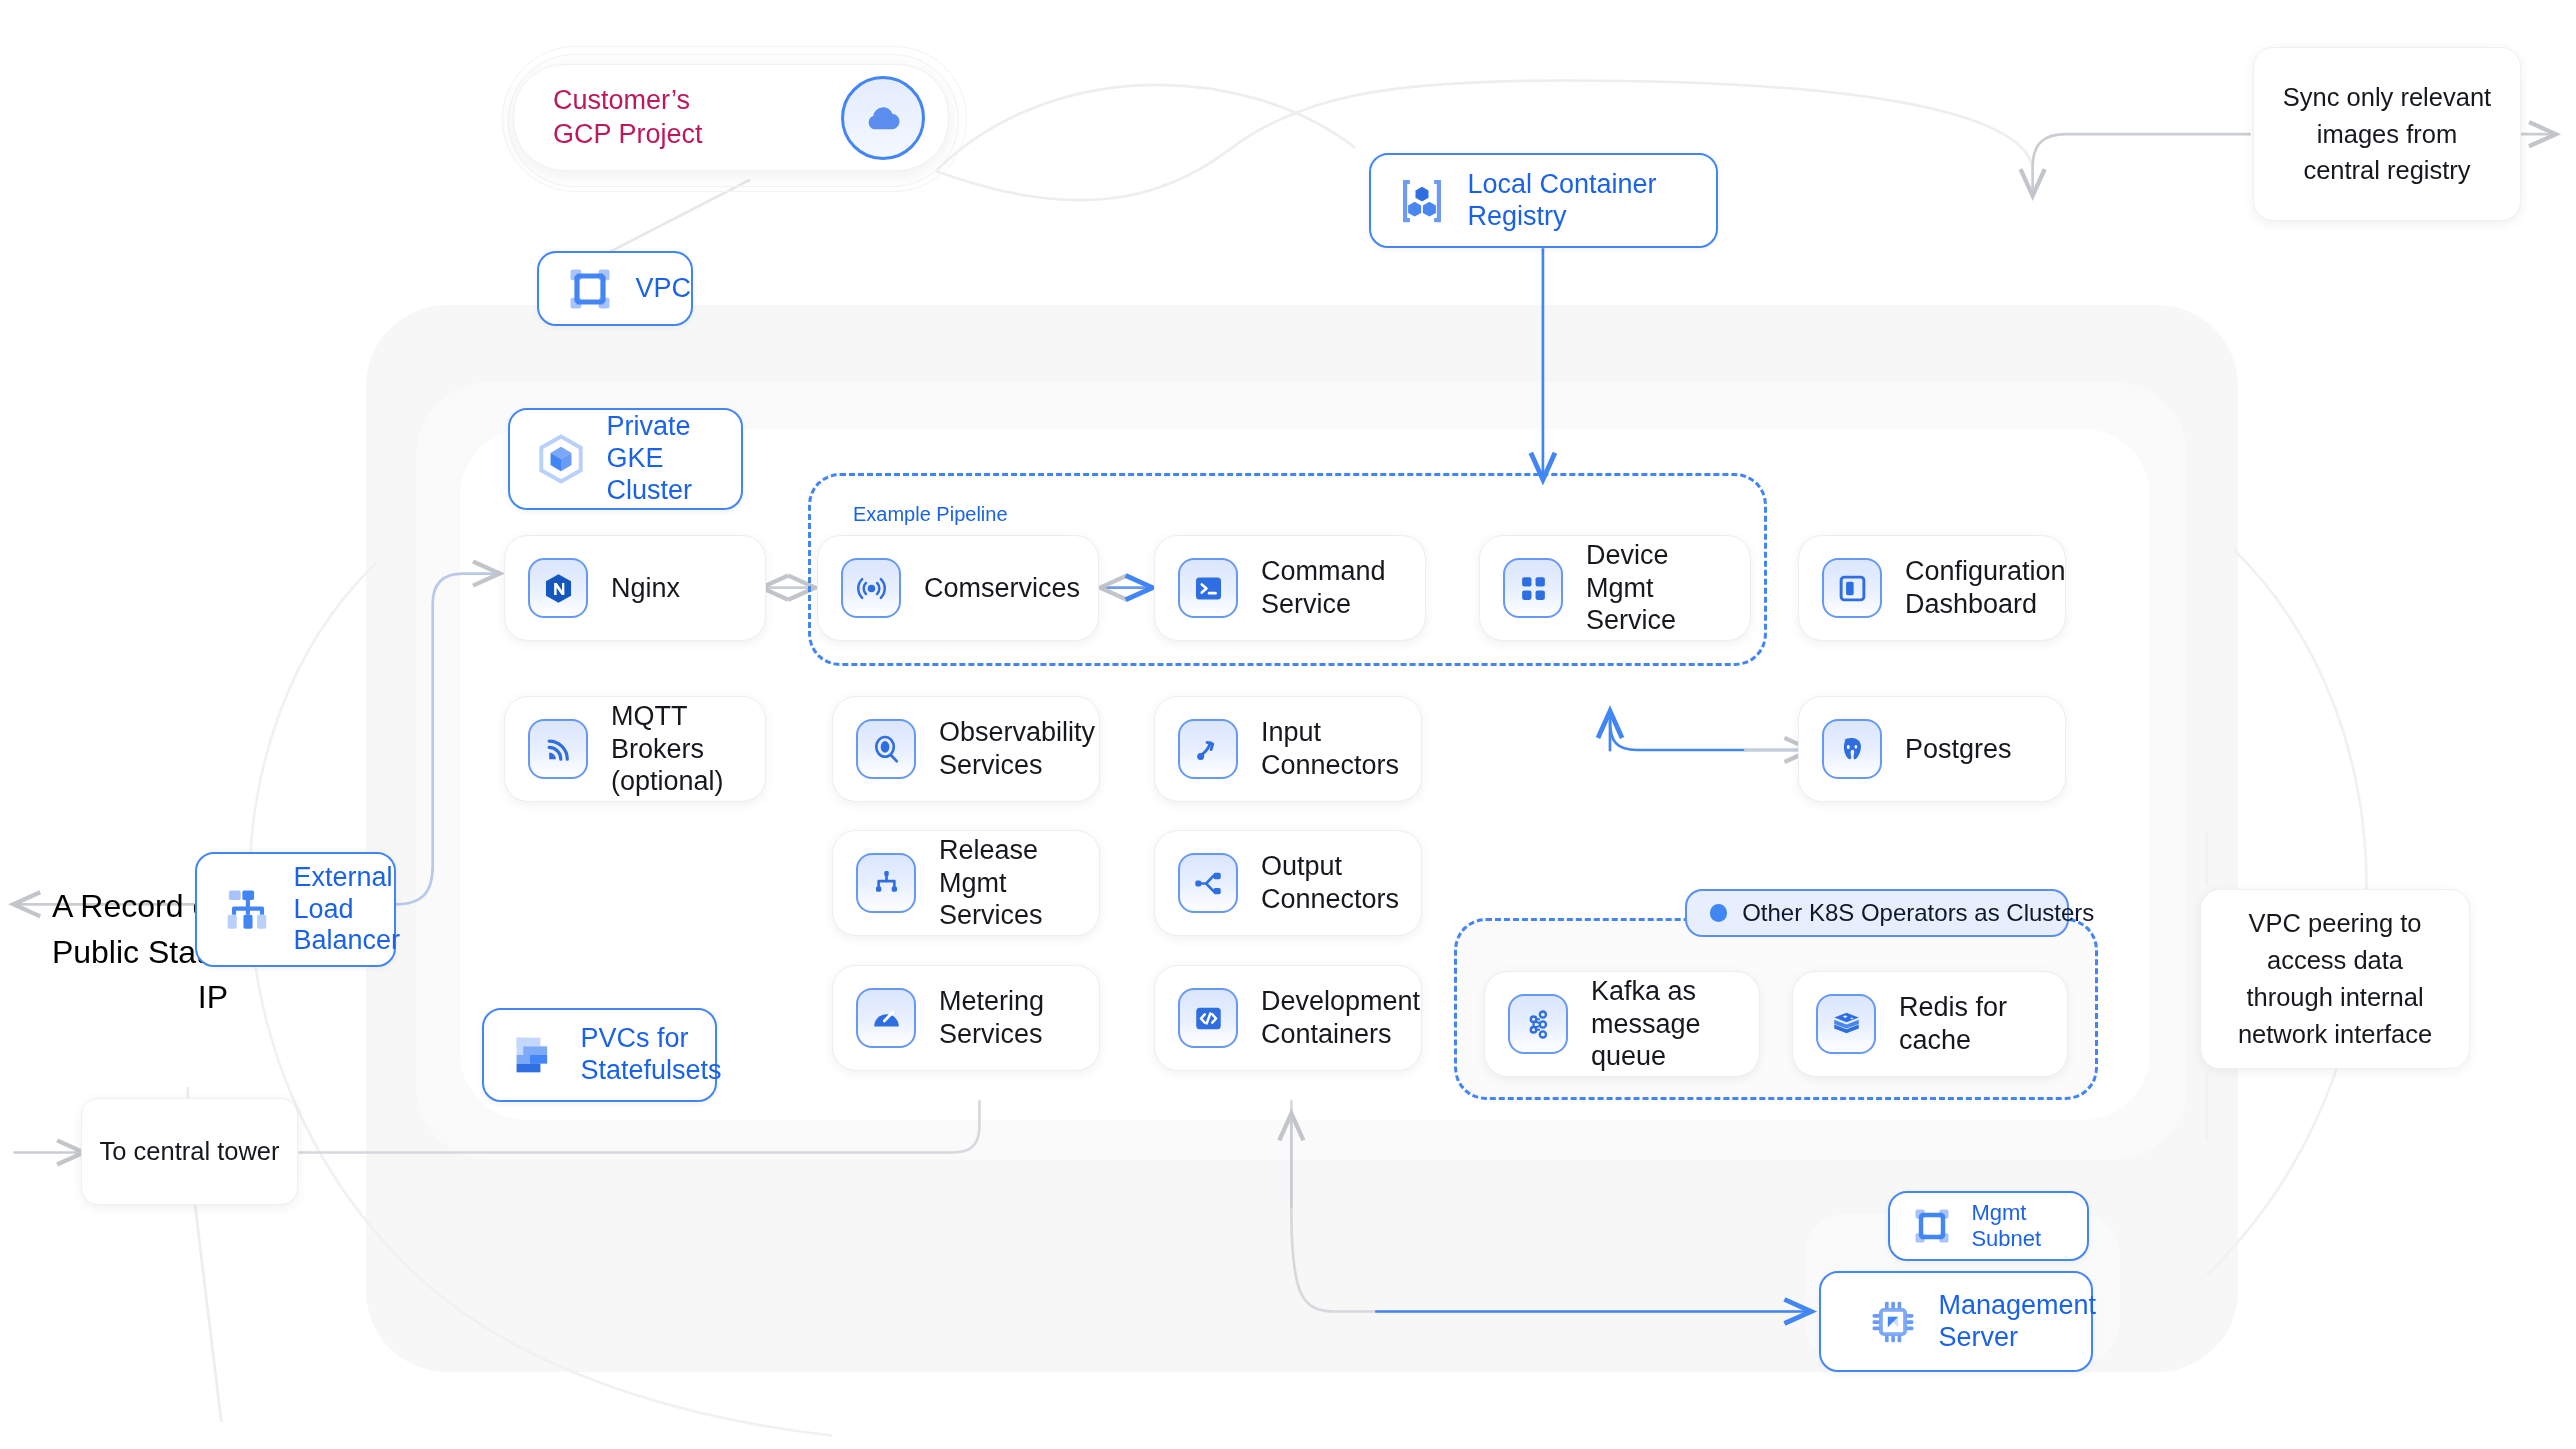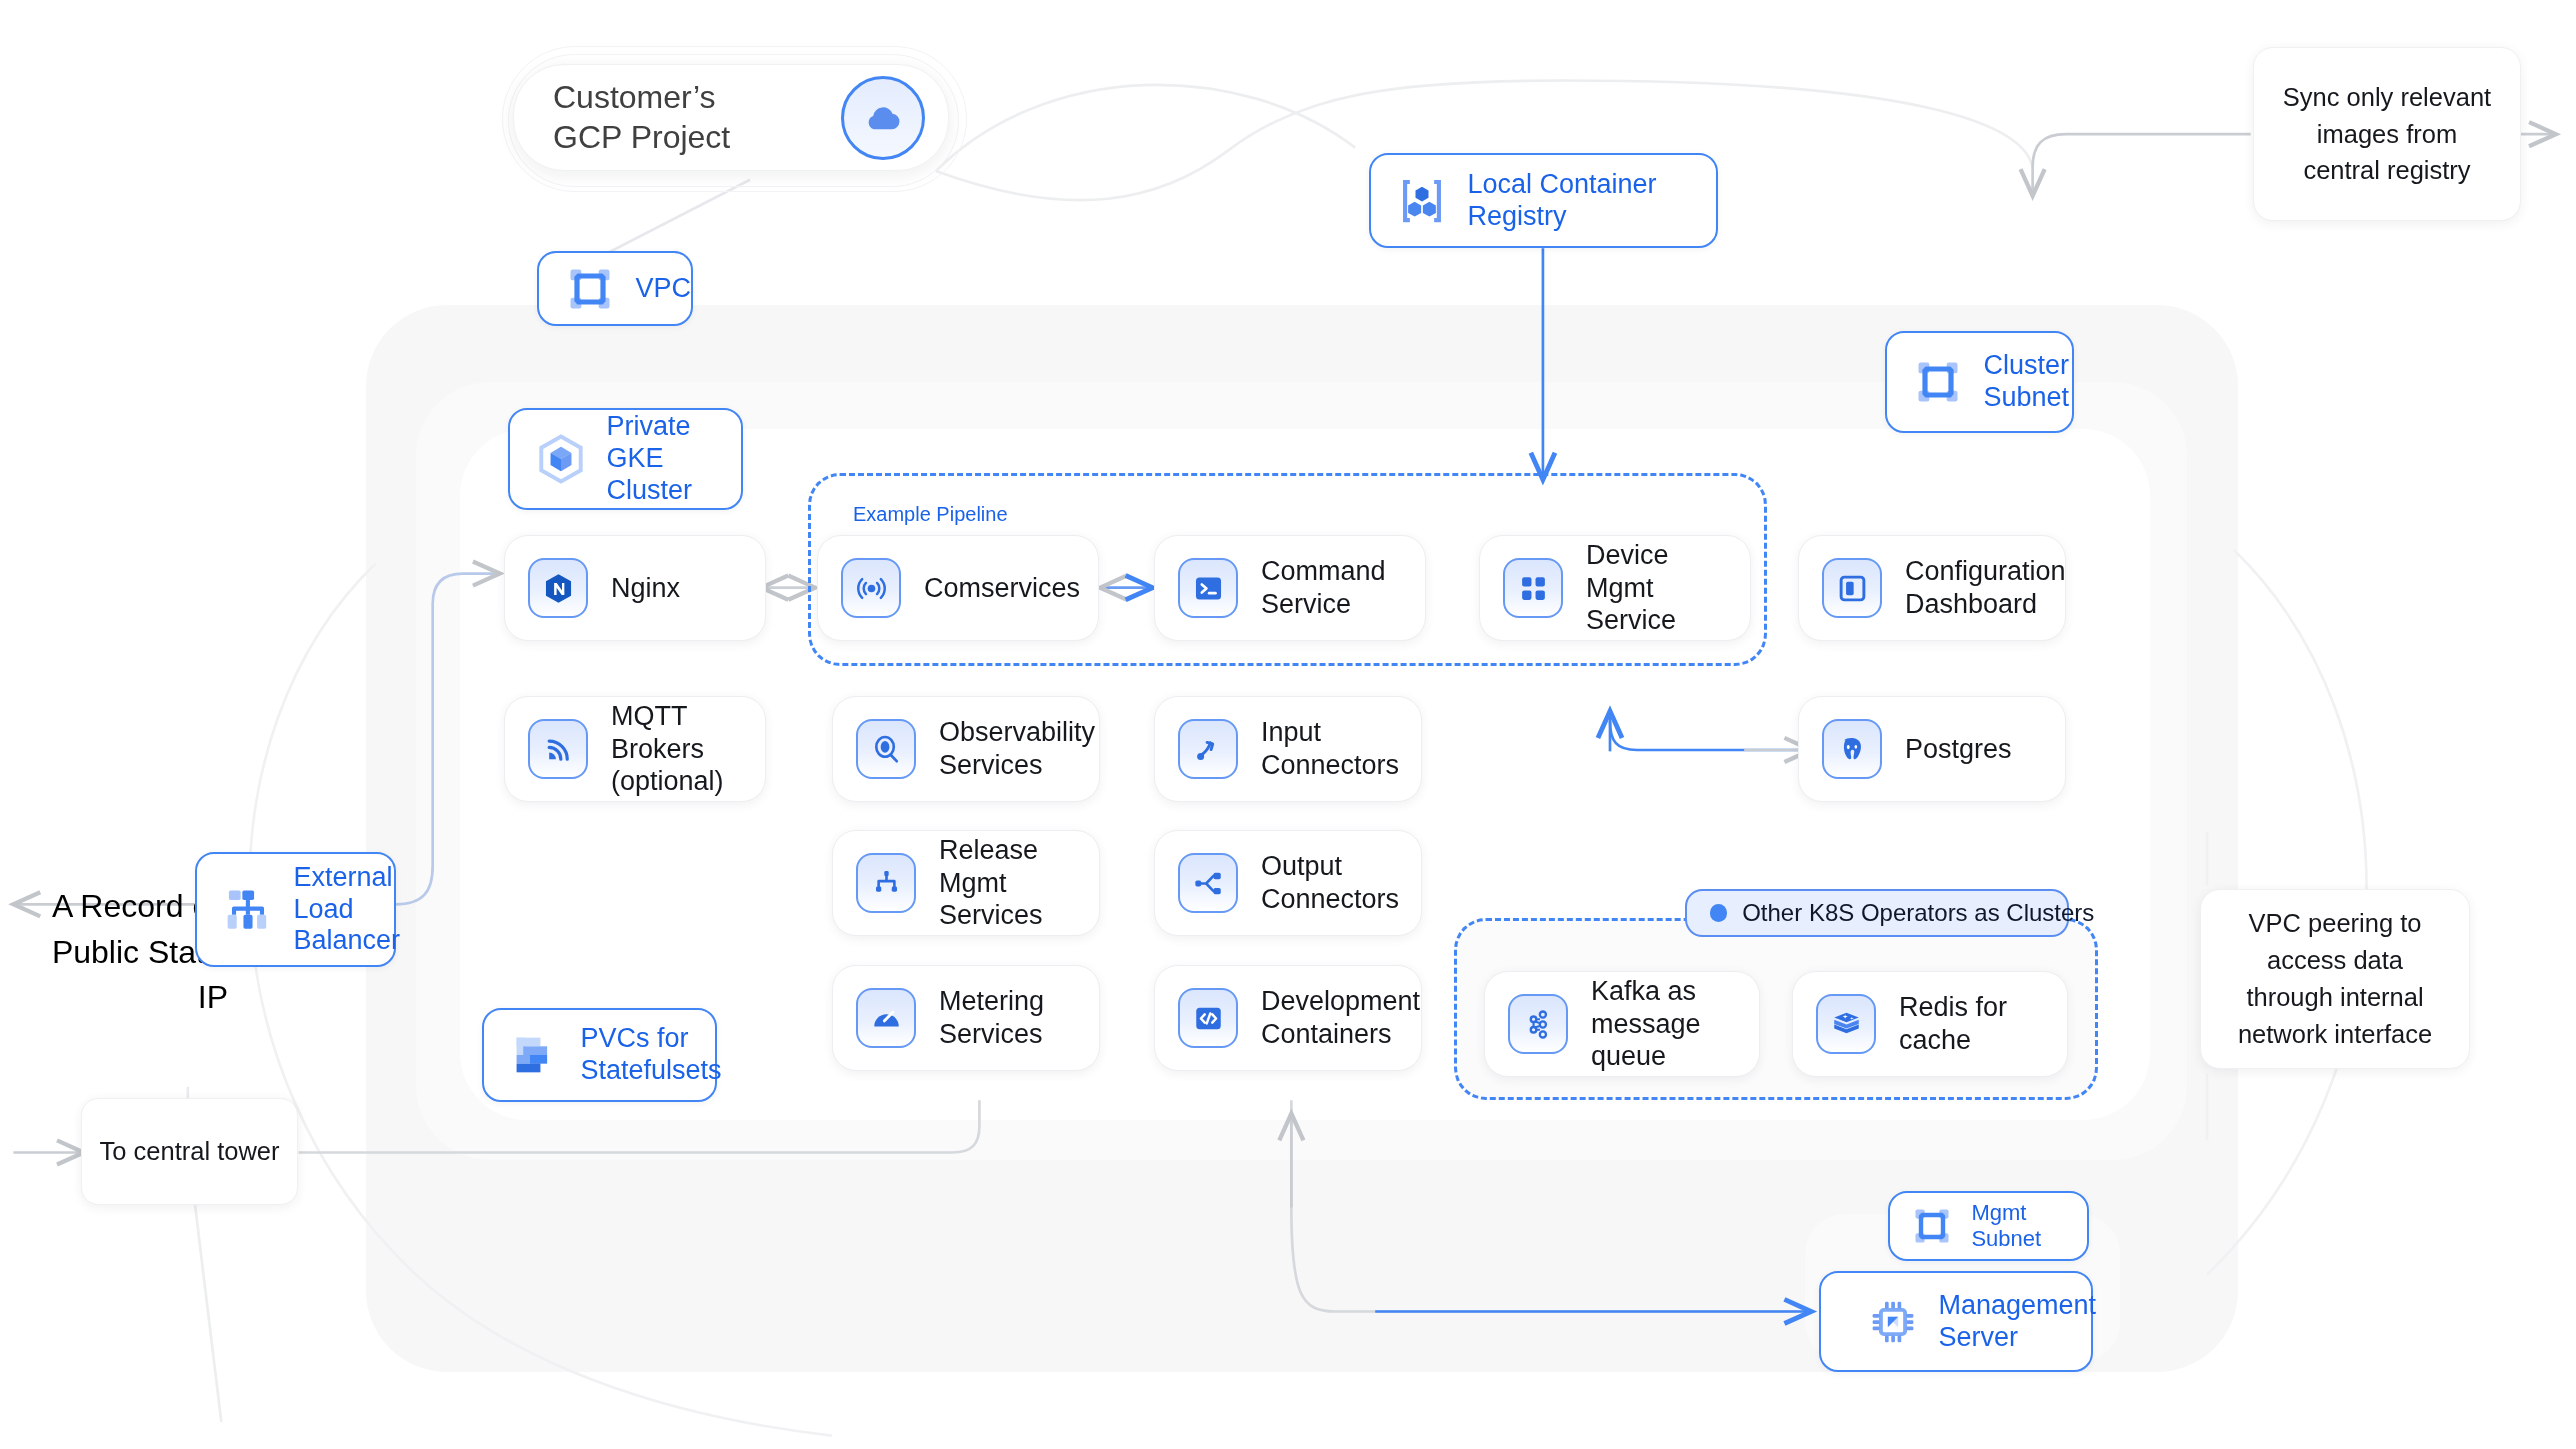--- a/index.html
+++ b/index.html
@@ -55,21 +55,21 @@
          background:#e7eefd;border:2.7px solid #5b8df2;border-radius:17.4px;
          padding:10.7px 23px;box-sizing:border-box;}
   .badge .dot{width:17.4px;height:17.4px;border-radius:50%;background:#4285f4;flex:0 0 auto;}
   .badge .txt{color:#0f172a;font-size:24px;white-space:nowrap;}
 
   
   .gcp{position:absolute;background:#fff;border:1.3px solid #f0f1f3;border-radius:51px;
        display:flex;align-items:center;justify-content:space-between;
        padding:0 23px 0 39px;box-sizing:border-box;
        box-shadow:0 4px 17.4px rgba(16,24,40,.07);}
-  .gcp .txt{font-size:32px;line-height:1.24;color:#404040;white-space:pre-line;}
+  .gcp .txt{font-size:27px;line-height:1.24;color:#be185d;white-space:pre-line;}
   .gcpcircle{width:78px;height:78px;border-radius:50%;border:3.4px solid #4285f4;
         background:linear-gradient(180deg,#e4ecfd 0%,#f4f8ff 100%);
         display:flex;align-items:center;justify-content:center;flex:0 0 auto;}
   .gcpcircle svg{width:43px;height:43px;}
   .halo{position:absolute;border-radius:670px;border:1.3px solid #f2f3f5;}
 </style>
 </head>
 <body>
 
 <div id="canvas">
@@ -154,36 +154,20 @@
         <rect x="16" y="16" width="5" height="5" rx="1" fill="#a8c4fa"></rect>
         <rect x="5.6" y="4.8" width="12.8" height="2.4" rx="1" fill="#4285f4"></rect>
         <rect x="5.6" y="16.8" width="12.8" height="2.4" rx="1" fill="#4285f4"></rect>
         <rect x="4.8" y="5.6" width="2.4" height="12.8" rx="1" fill="#4285f4"></rect>
         <rect x="16.8" y="5.6" width="2.4" height="12.8" rx="1" fill="#4285f4"></rect>
       </svg>
     </span>
     <span class="txt">VPC</span>
   </div>
 
-  <div class="chip" style="left:1885px;top:331px;width:189px;height:102px;">
-    <span class="flat">
-      <svg viewBox="0 0 24 24">
-        <rect x="3" y="3" width="5" height="5" rx="1" fill="#a8c4fa"></rect>
-        <rect x="16" y="3" width="5" height="5" rx="1" fill="#a8c4fa"></rect>
-        <rect x="3" y="16" width="5" height="5" rx="1" fill="#a8c4fa"></rect>
-        <rect x="16" y="16" width="5" height="5" rx="1" fill="#a8c4fa"></rect>
-        <rect x="5.6" y="4.8" width="12.8" height="2.4" rx="1" fill="#4285f4"></rect>
-        <rect x="5.6" y="16.8" width="12.8" height="2.4" rx="1" fill="#4285f4"></rect>
-        <rect x="4.8" y="5.6" width="2.4" height="12.8" rx="1" fill="#4285f4"></rect>
-        <rect x="16.8" y="5.6" width="2.4" height="12.8" rx="1" fill="#4285f4"></rect>
-      </svg>
-    </span>
-    <span class="txt">Cluster
-Subnet</span>
-  </div>
 
   <div class="chip" style="left:508px;top:408px;width:235px;height:102px;">
     <span class="flat">
       <svg viewBox="0 0 24 24">
         <path d="M12 1.6 21.1 6.8v10.4L12 22.4 2.9 17.2V6.8z" fill="none" stroke="#b9d0fb" stroke-width="1.8"></path>
         <path d="M12 6.4 16.8 9.2v5.6L12 17.6 7.2 14.8V9.2z" fill="#cfe0fd"></path>
         <path d="M12 6.4 16.8 9.2 12 12 7.2 9.2z" fill="#7ba7f7"></path>
         <path d="M12 12v5.6L7.2 14.8V9.2z" fill="#4285f4"></path>
         <path d="M12 12v5.6l4.8-2.8V9.2z" fill="#6c9af4"></path>
       </svg>

